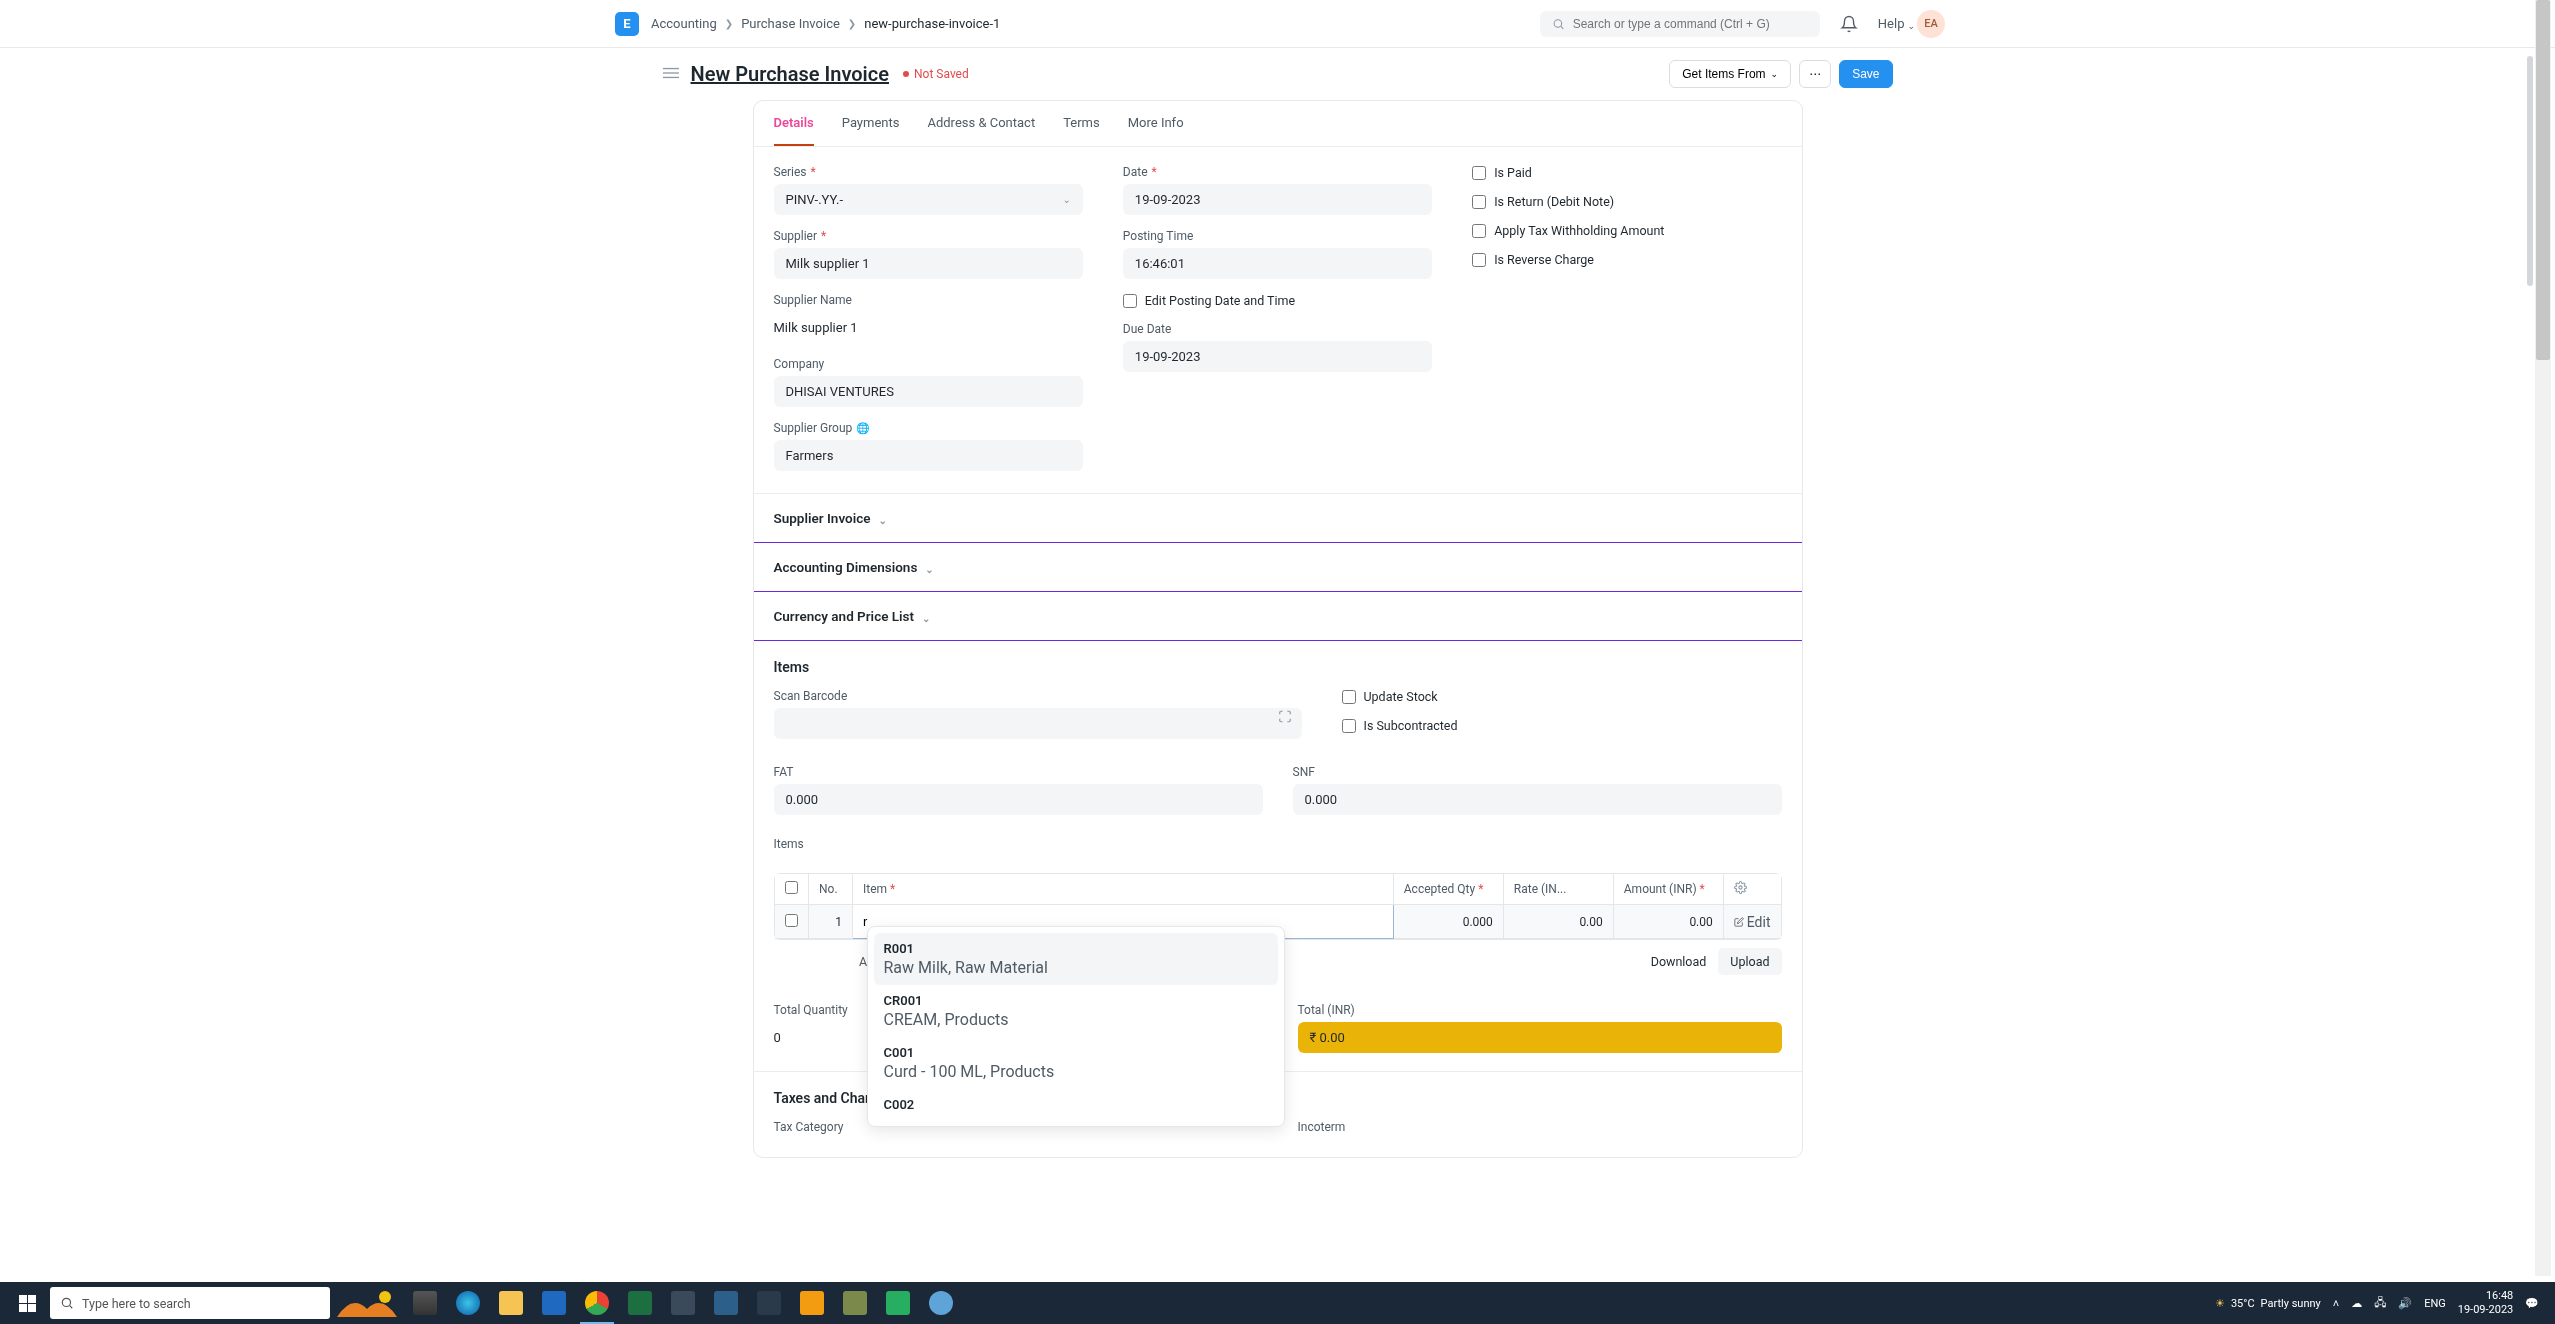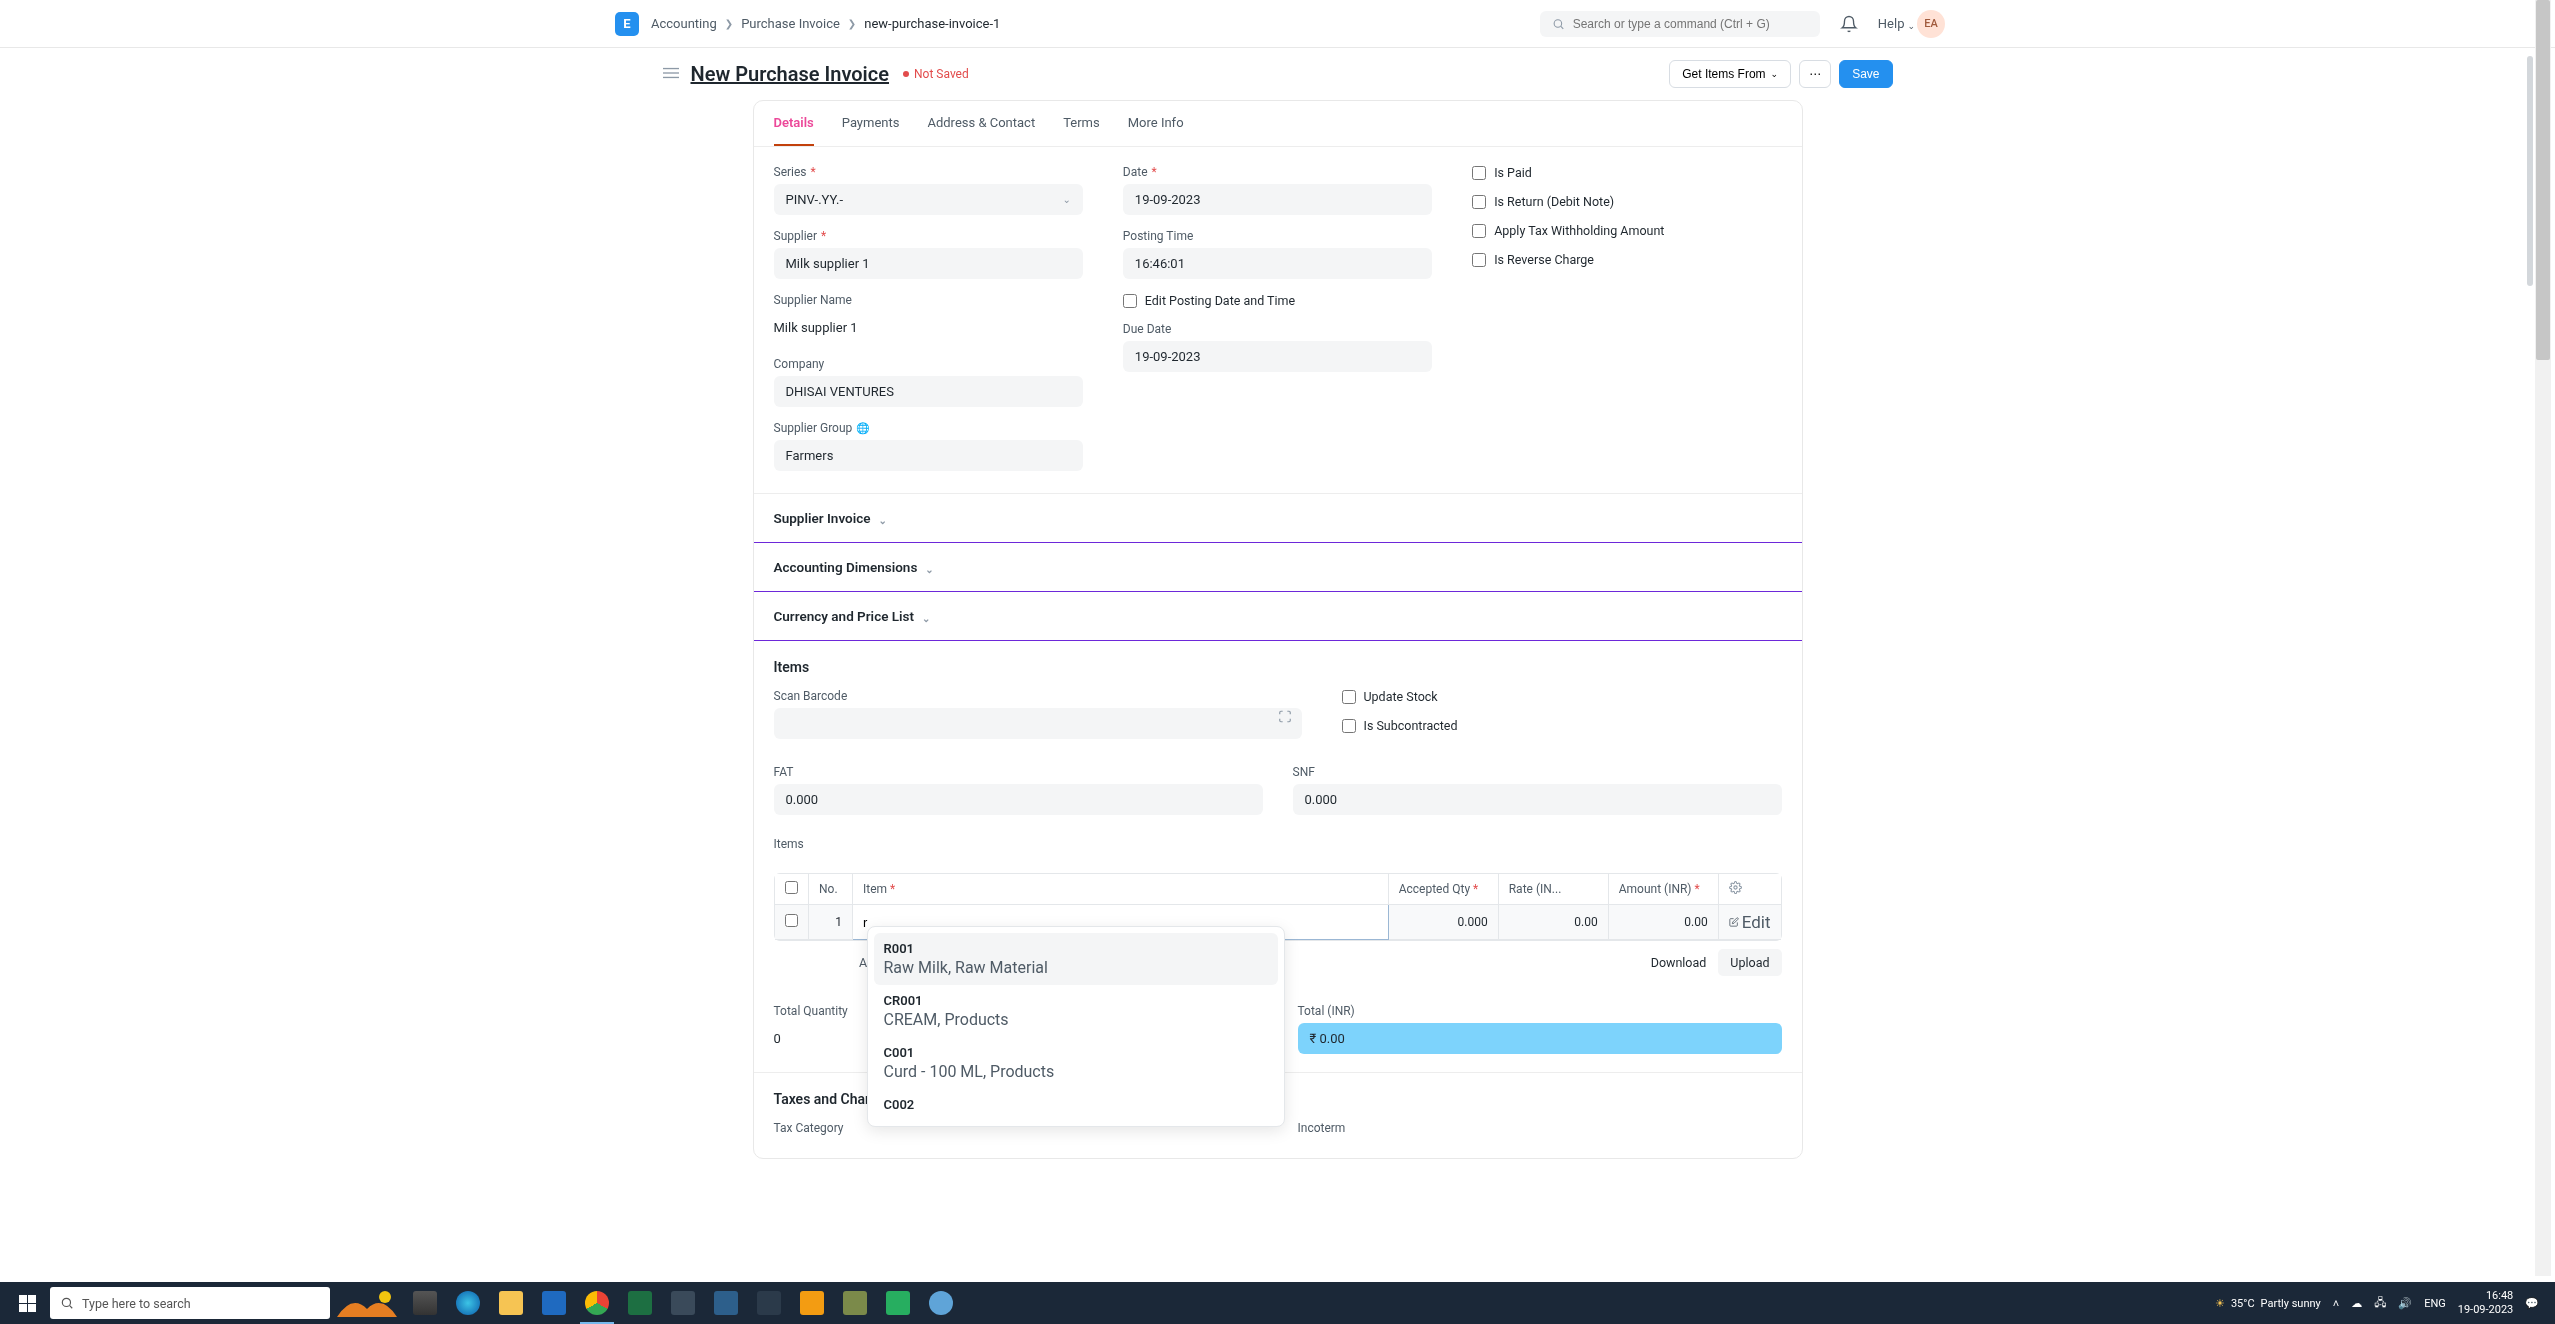--- a/index.html
+++ b/index.html
@@ -182,21 +182,21 @@
 .items-table th:last-child, .items-table td:last-child { border-right: none; }
 .col-check { width: 34px; text-align: center; }
 .col-no { width: 44px; text-align: right; }
 .col-item { width: auto; }
 .col-qty, .col-rate, .col-amt { width: 110px; text-align: right; }
 .col-gear { width: 34px; text-align: center; }
 .item-input {
   width: 100%; border: none; outline: none;
   font-size: 13px; padding: 2px 0;
 }
-.edit-link { color: #4f5b66; font-size: 17px; display: inline-flex; align-items: center; gap: 3px; cursor: pointer; }
+.edit-link { color: #4f5b66; font-size: 14px; display: inline-flex; align-items: center; gap: 3px; cursor: pointer; }
 .table-footer {
   display: flex; padding: 8px 0; align-items: center;
 }
 .add-row, .add-multi { font-size: 12.5px; color: #4f5b66; padding: 6px 12px; cursor: pointer; }
 .table-footer .spacer { flex: 1; }
 .dl-up { font-size: 12.5px; padding: 6px 12px; cursor: pointer; }
 .dl-up.upload { background: #f4f5f6; border-radius: 5px; }
 
 .items-label-mini { font-size: 12px; color: #4f5b66; margin-bottom: 6px; }
 
@@ -218,21 +218,21 @@
 }
 .ac-item.highlight { background: #f4f5f6; }
 .ac-code { font-size: 13px; font-weight: 600; }
 .ac-desc { font-size: 16px; color: #4f5b66; margin-top: 2px; }
 
 .totals-row {
   display: flex; gap: 40px; margin-top: 20px;
 }
 .totals-col { flex: 1; }
 .total-val {
-  background: #7dd3fc;
+  background: #eab308;
   border-radius: 6px;
   padding: 8px 12px;
   font-size: 13px;
 }
 
 .taxes-section { padding: 18px 20px; }
 
 .scroll-guide {
   position: fixed;
   right: 4px; top: 0; bottom: 48px;

